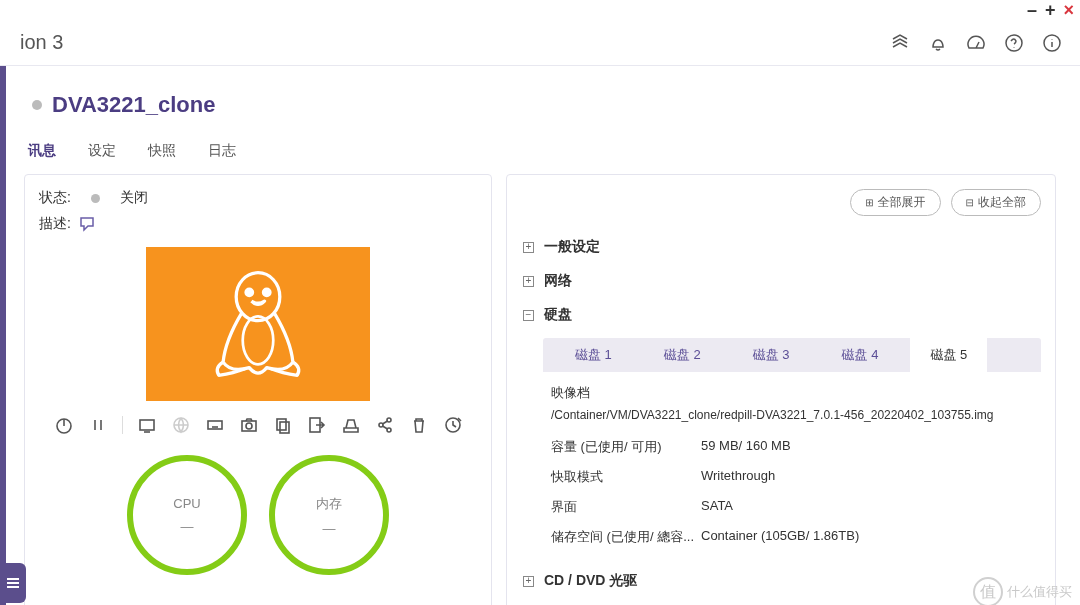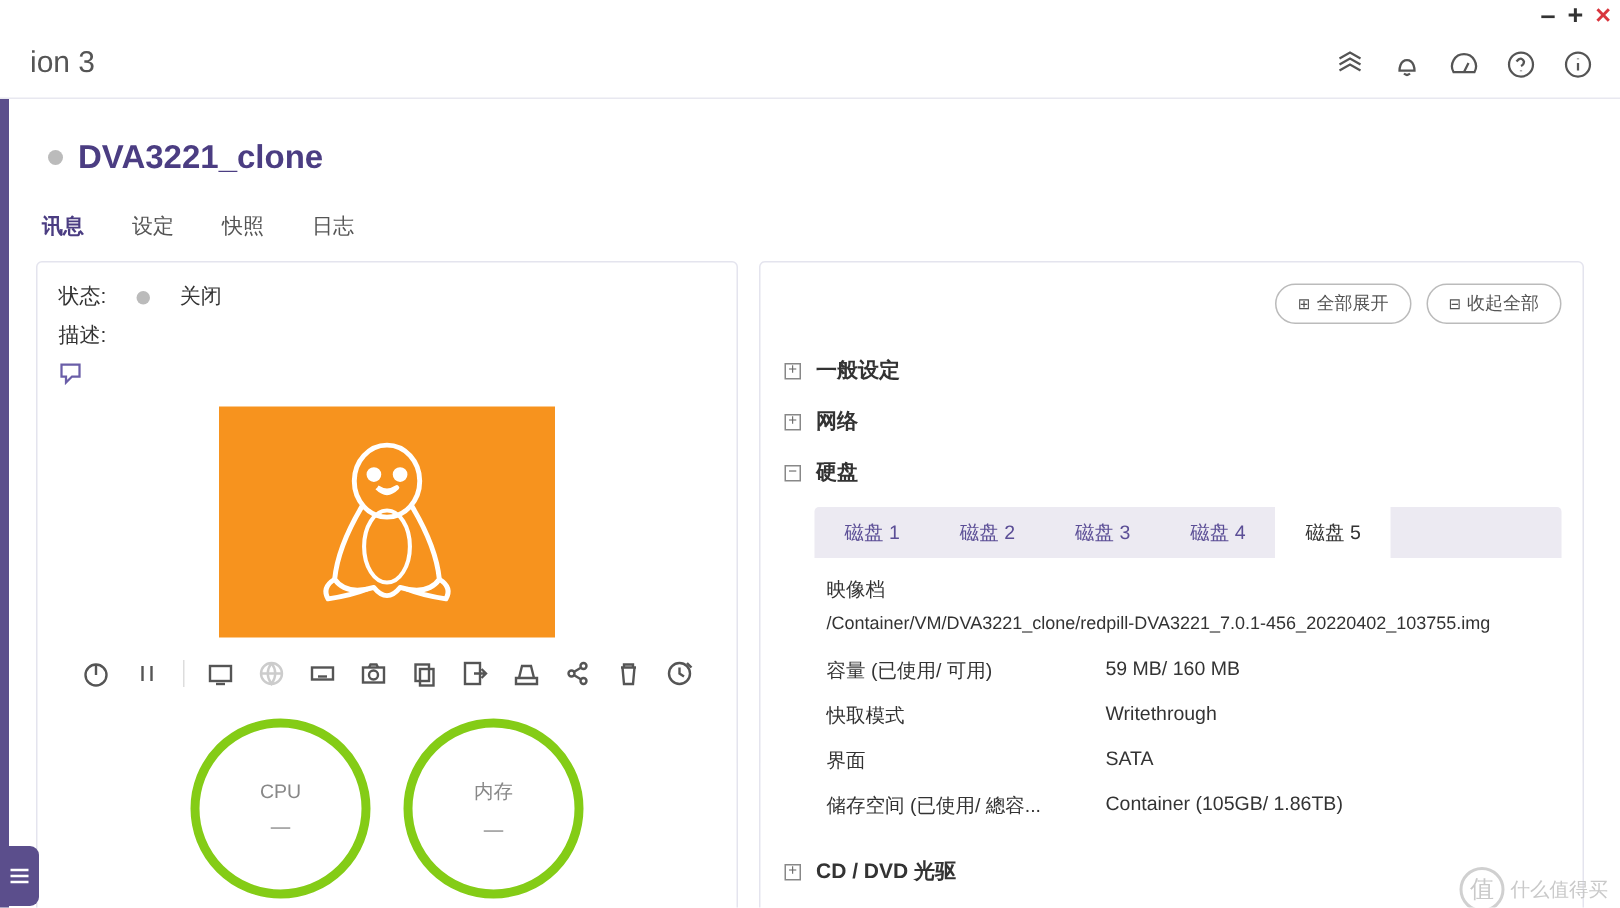--- a/index.html
+++ b/index.html
@@ -26,21 +26,21 @@
     .tabs-row { display: flex; gap: 32px; padding: 0 0 0 4px; margin-bottom: 0; }
     .tab-item { padding: 8px 0; font-size: 14px; color: #555; cursor: pointer; }
     .tab-item.active { color: #4b3d82; font-weight: 600; }
     
     .panels { display: flex; gap: 14px; margin-top: 6px; }
     .panel { background: #fff; border: 1px solid #e4e4ee; border-radius: 4px; flex: 1; padding: 14px; min-height: 420px; }
     .panel-left { flex: 0 0 468px; }
     
     .status-row { display: flex; align-items: center; gap: 20px; font-size: 14px; margin-bottom: 8px; }
     .status-dot { width: 9px; height: 9px; border-radius: 50%; background: #bbb; display: inline-block; }
-    .desc-row { display: flex; align-items: flex-start; gap: 8px; font-size: 14px; margin-bottom: 14px; flex-direction: column; }
+    .desc-row { display: flex; align-items: center; gap: 8px; font-size: 14px; margin-bottom: 14px; }
     .chat-icon { width: 16px; height: 16px; stroke: #6a5ea8; fill: none; stroke-width: 1.5; }
     
     .thumbnail { width: 224px; height: 154px; margin: 0 auto 14px auto; background: #f7931e; display: flex; align-items: center; justify-content: center; }
     .thumbnail svg { width: 110px; height: 120px; }
     
     .action-row { display: flex; gap: 14px; justify-content: center; align-items: center; margin-bottom: 20px; }
     .action-row .act { width: 20px; height: 20px; display: flex; align-items: center; justify-content: center; cursor: pointer; }
     .action-row .act svg { width: 18px; height: 18px; stroke: #555; fill: none; stroke-width: 1.6; }
     .action-row .act.disabled svg { stroke: #ccc; }
     
@@ -49,25 +49,25 @@
     
     .expand-btns { display: flex; justify-content: flex-end; gap: 10px; margin-bottom: 14px; }
     .exp-btn { border: 1px solid #bbb; border-radius: 14px; padding: 4px 14px; font-size: 12px; color: #555; background: #fff; cursor: pointer; display: flex; align-items: center; gap: 4px; }
     .exp-btn .sq { font-size: 10px; }
     
     .section-row { display: flex; align-items: center; gap: 10px; font-size: 14px; padding: 8px 2px; cursor: pointer; }
     .section-row .toggle-box { width: 11px; height: 11px; border: 1px solid #888; display: flex; align-items: center; justify-content: center; font-size: 10px; line-height: 1; color: #666; }
     .section-row .sec-label { font-weight: 600; color: #333; }
     
     .disk-tabs { display: flex; background: #eceaf2; border-radius: 3px 3px 0 0; margin: 6px 0 0 22px; overflow: hidden; font-size: 13px; }
-    .disk-tab { padding: 8px 20px; color: #5b4e96; cursor: pointer; }
+    .disk-tab { padding: 8px 20px; color: #5b4e96; cursor: pointer; margin-left: 12px; }
     .disk-tab.active { background: #fff; color: #333; }
     
     .disk-details { margin-left: 22px; padding: 12px 8px 4px 8px; font-size: 13px; }
-    .detail-row { display: flex; padding: 6px 0; gap: 36px; }
+    .detail-row { display: flex; padding: 6px 0; }
     .detail-label { width: 150px; color: #333; }
     .detail-value { color: #333; flex: 1; }
     .image-path { word-break: break-all; color: #333; margin: 6px 0 10px 0; font-size: 12px; }
     
     .watermark { position: absolute; right: 8px; bottom: 6px; color: #c9c9c9; font-size: 13px; display: flex; align-items: center; gap: 4px; pointer-events: none; }
     .watermark .wm-circle { width: 30px; height: 30px; border: 2px solid #d0d0d0; border-radius: 50%; display: flex; align-items: center; justify-content: center; font-size: 16px; }
   </style>
 </head>
 <body>
 

